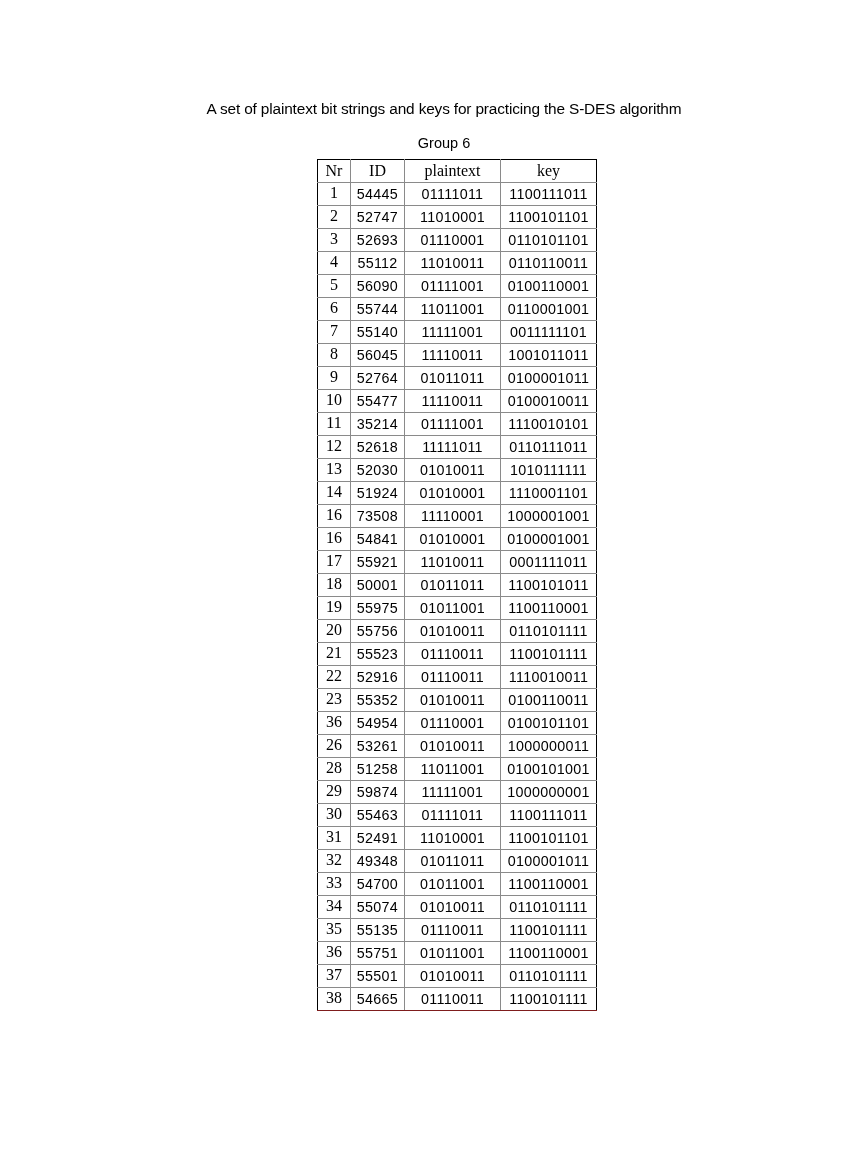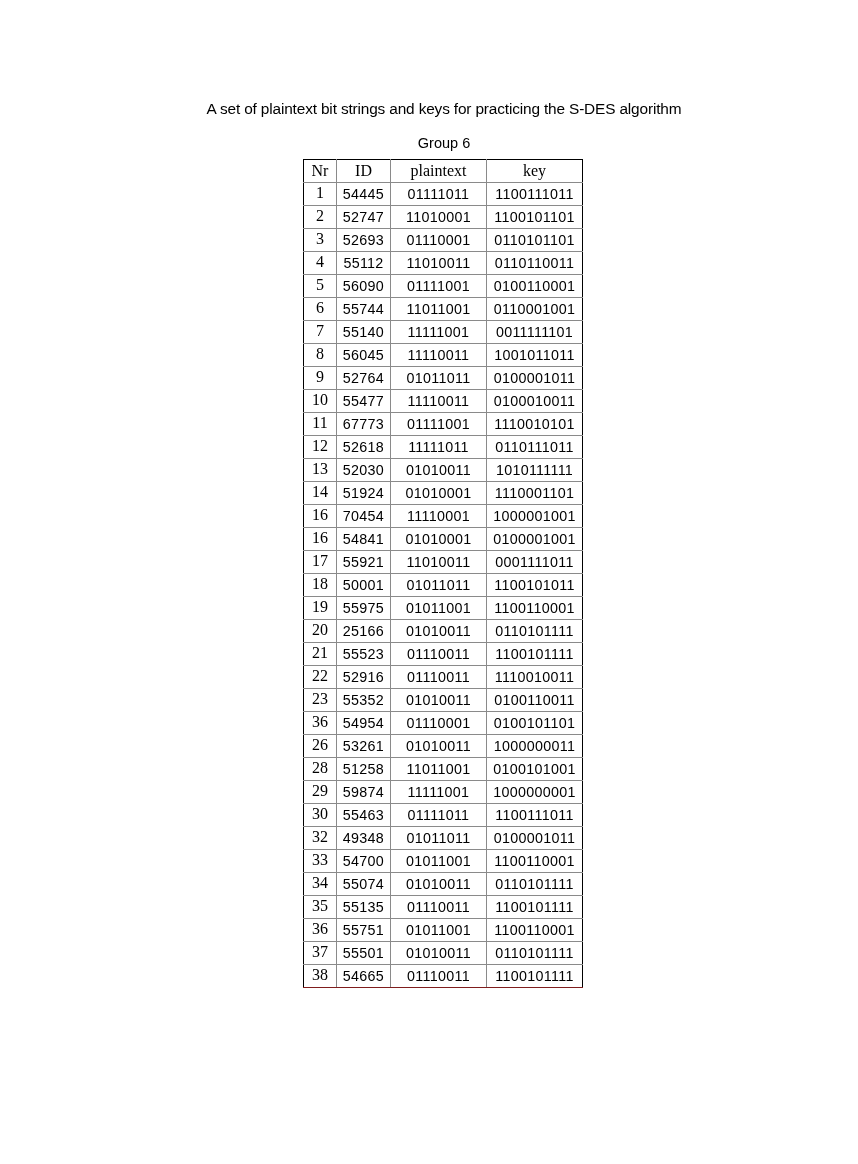--- a/index.html
+++ b/index.html
@@ -31,21 +31,21 @@
     left: 0;
     top: 133px;
     width: 888px;
     text-align: center;
     font-family: "Liberation Sans", "DejaVu Sans", sans-serif;
     font-size: 14.5px;
     line-height: 20px;
   }
   table.data-table {
     position: absolute;
-    left: 303px;
+    left: 317px;
     top: 159px;
     border-collapse: collapse;
     table-layout: fixed;
   }
   table.data-table th,
   table.data-table td {
     border: 1px solid #8a8a8a;
     padding: 0;
     height: 22px;
     line-height: 22px;
@@ -162,21 +162,21 @@
         <td>0100001011</td>
       </tr>
       <tr>
         <td class="nr">10</td>
         <td>55477</td>
         <td>11110011</td>
         <td>0100010011</td>
       </tr>
       <tr>
         <td class="nr">11</td>
-        <td>67773</td>
+        <td>35214</td>
         <td>01111001</td>
         <td>1110010101</td>
       </tr>
       <tr>
         <td class="nr">12</td>
         <td>52618</td>
         <td>11111011</td>
         <td>0110111011</td>
       </tr>
       <tr>
@@ -186,21 +186,21 @@
         <td>1010111111</td>
       </tr>
       <tr>
         <td class="nr">14</td>
         <td>51924</td>
         <td>01010001</td>
         <td>1110001101</td>
       </tr>
       <tr>
         <td class="nr">16</td>
-        <td>70454</td>
+        <td>73508</td>
         <td>11110001</td>
         <td>1000001001</td>
       </tr>
       <tr>
         <td class="nr">16</td>
         <td>54841</td>
         <td>01010001</td>
         <td>0100001001</td>
       </tr>
       <tr>
@@ -216,21 +216,21 @@
         <td>1100101011</td>
       </tr>
       <tr>
         <td class="nr">19</td>
         <td>55975</td>
         <td>01011001</td>
         <td>1100110001</td>
       </tr>
       <tr>
         <td class="nr">20</td>
-        <td>25166</td>
+        <td>55756</td>
         <td>01010011</td>
         <td>0110101111</td>
       </tr>
       <tr>
         <td class="nr">21</td>
         <td>55523</td>
         <td>01110011</td>
         <td>1100101111</td>
       </tr>
       <tr>
@@ -269,20 +269,26 @@
         <td>11111001</td>
         <td>1000000001</td>
       </tr>
       <tr>
         <td class="nr">30</td>
         <td>55463</td>
         <td>01111011</td>
         <td>1100111011</td>
       </tr>
       <tr>
+        <td class="nr">31</td>
+        <td>52491</td>
+        <td>11010001</td>
+        <td>1100101101</td>
+      </tr>
+      <tr>
         <td class="nr">32</td>
         <td>49348</td>
         <td>01011011</td>
         <td>0100001011</td>
       </tr>
       <tr>
         <td class="nr">33</td>
         <td>54700</td>
         <td>01011001</td>
         <td>1100110001</td>

